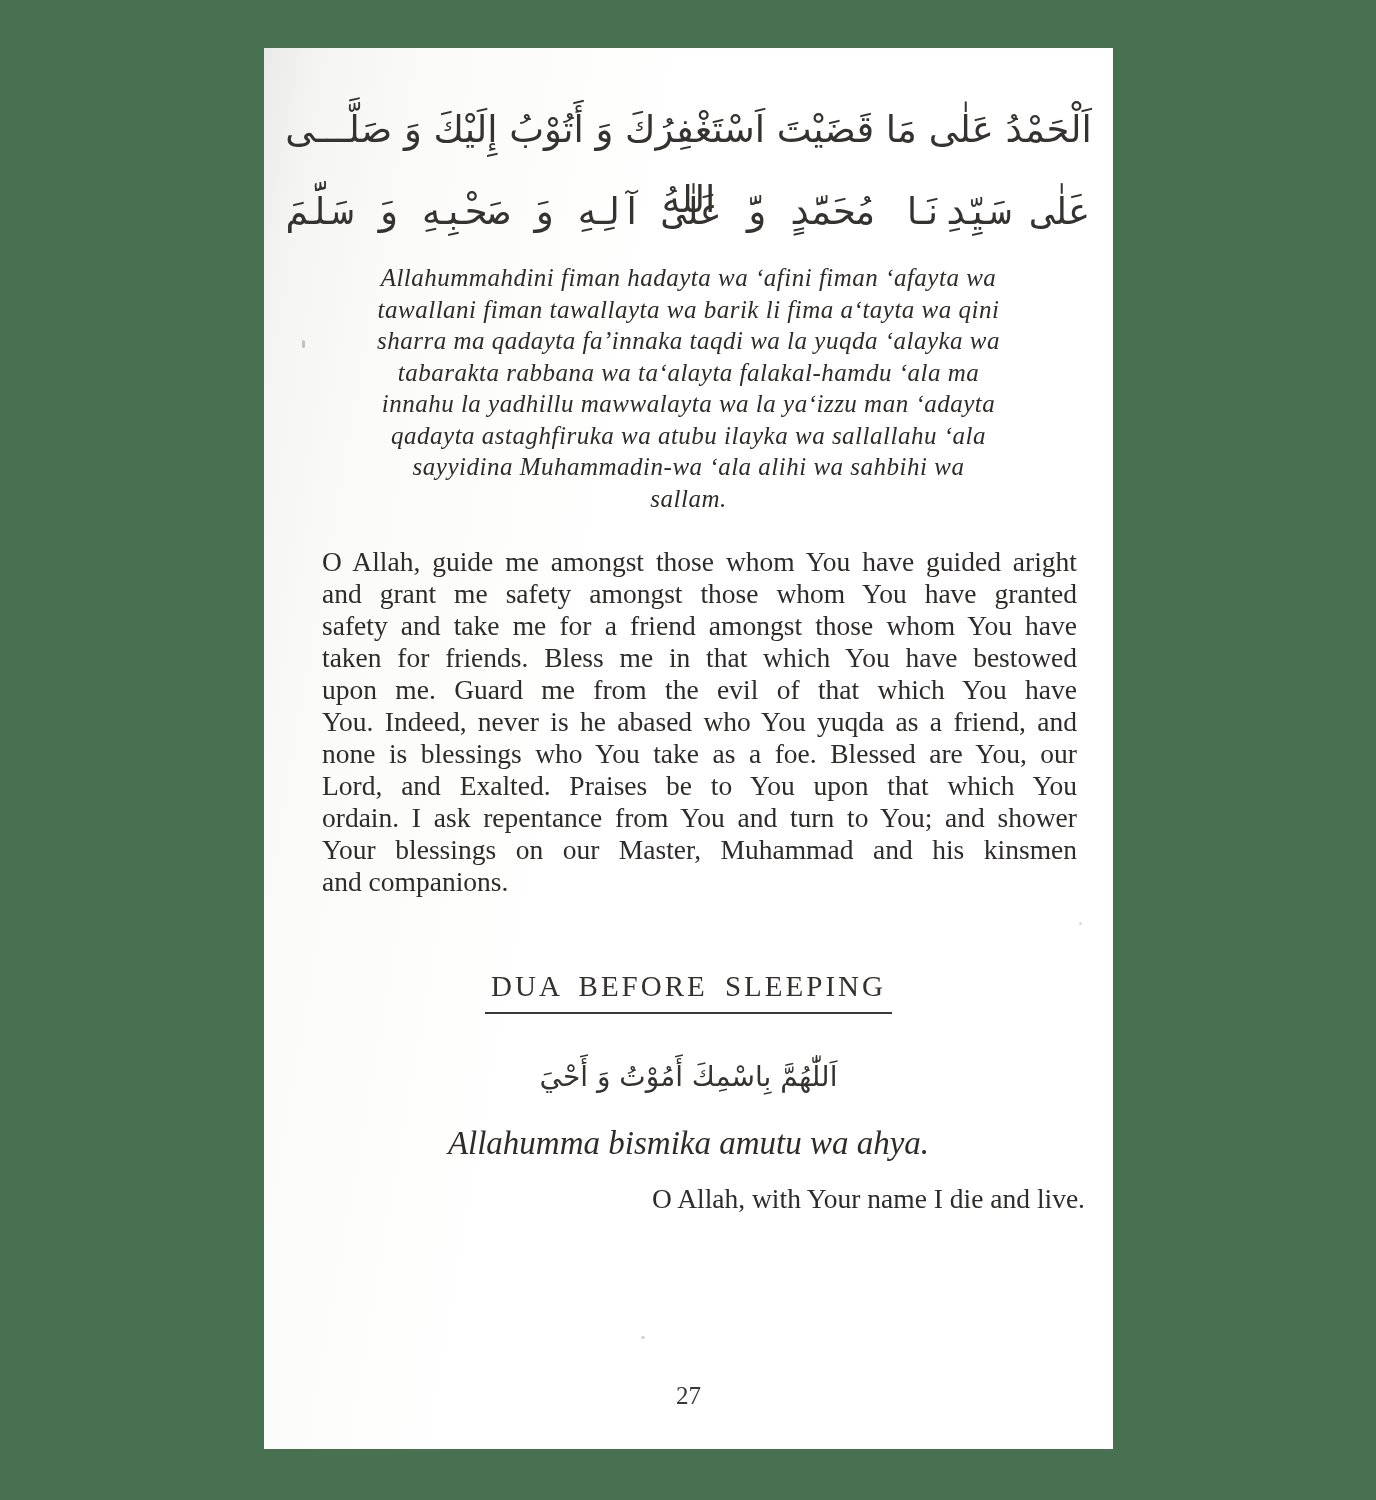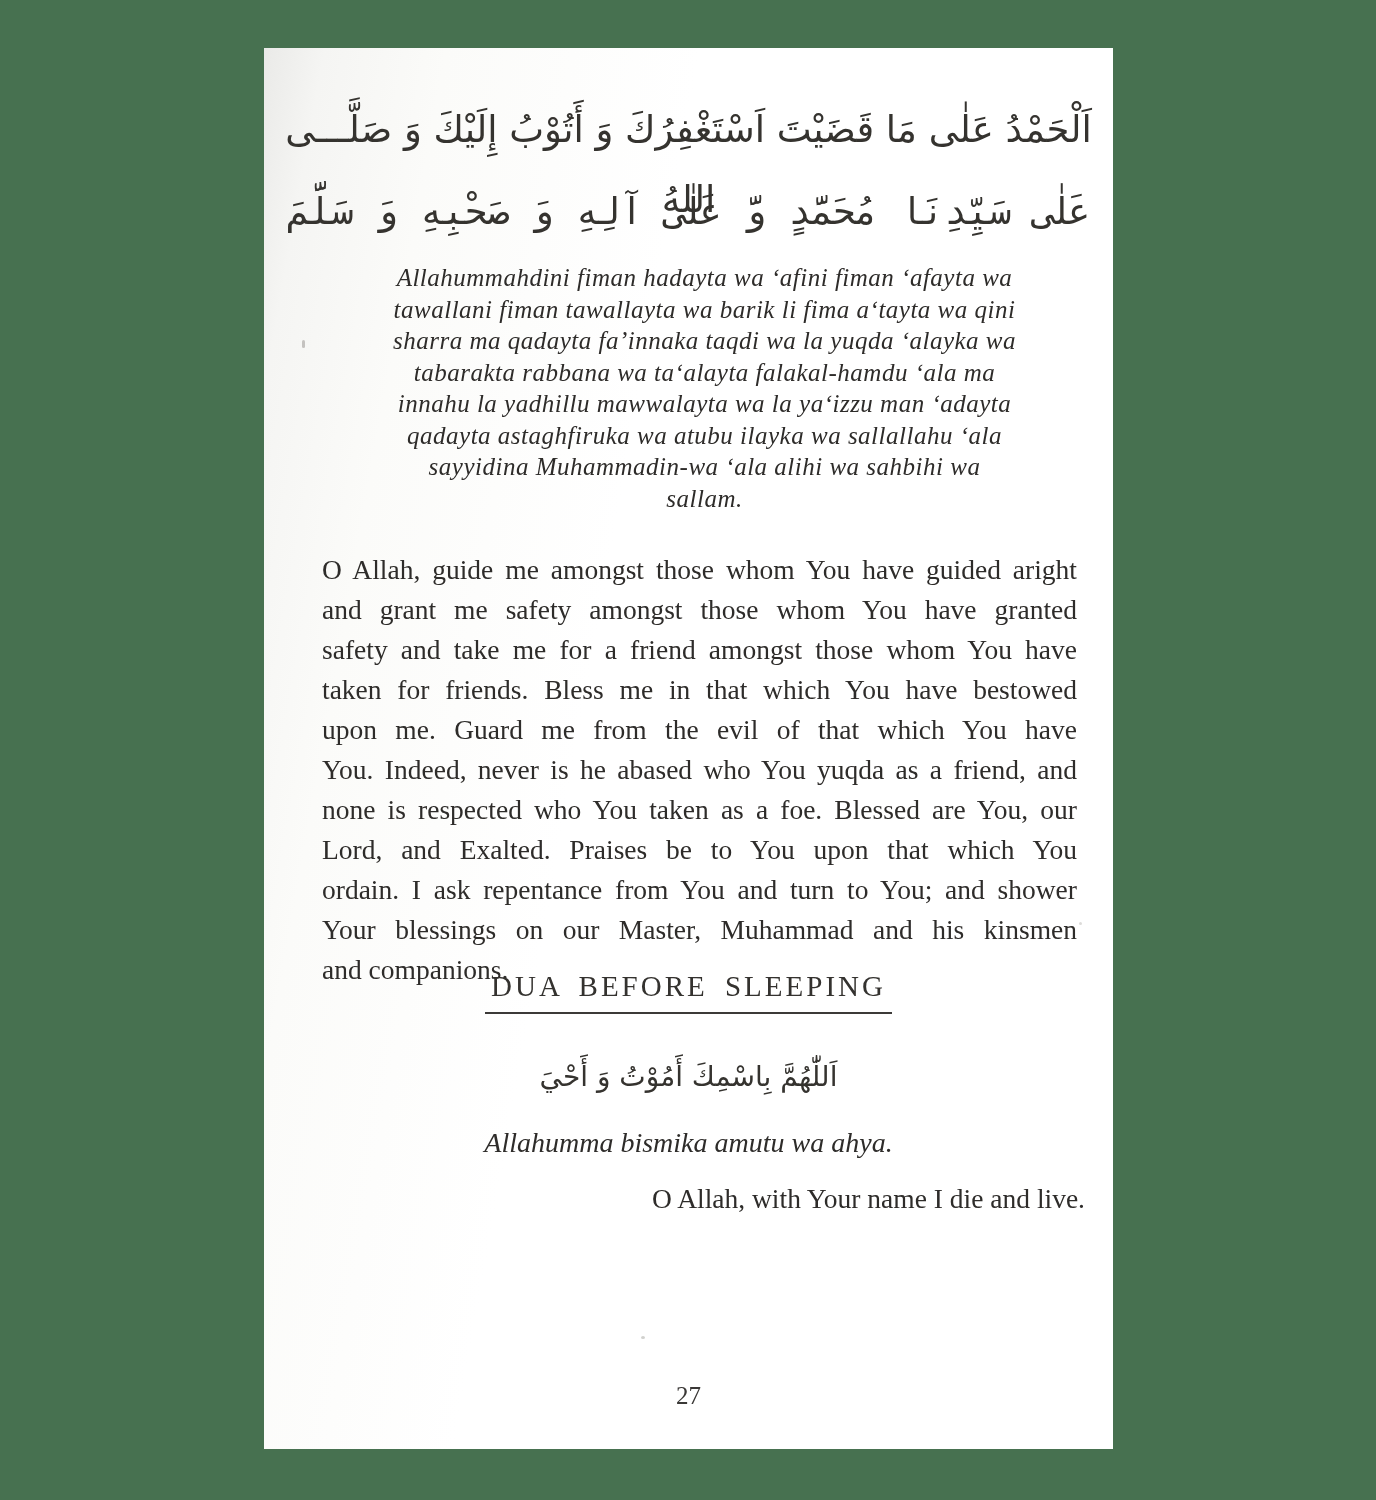--- a/index.html
+++ b/index.html
@@ -16,34 +16,34 @@
   }
   .abs { position:absolute; left:0; width:100%; }
   .arabic {
     font-family:"DejaVu Sans", sans-serif;
     direction:rtl; text-align:center;
     color:#35332f;
   }
   .ar-big   { top:47px;  font-size:37px; line-height:70px; height:70px; }
   .ar-big2  { top:131px; font-size:37px; line-height:70px; height:70px;font-family:Liberation Mono, monospace; }
   .ar-sleep { top:994px; font-size:28px; line-height:70px; height:70px; }
-  .translit-block { top:214px; text-align:center;padding-left:16px; }
+  .translit-block { top:214px; text-align:center; }
   .translit-block div {
     font-style:italic; font-size:25px; line-height:31.5px; letter-spacing:0.5px;
   }
   .english-block { top:498px; left:58px; width:755px; }
-  .english-block div { font-size:27.5px; line-height:32px;margin-top:8px; }
+  .english-block div { font-size:27.5px; line-height:32px; }
   .jline { text-align:justify; text-align-last:justify; text-justify:inter-word; }
   .lastline { text-align:left; }
   .heading-wrap { top:922px; text-align:center; }
   .heading {
     display:inline-block; font-size:29px; letter-spacing:3px; word-spacing:7px;
     padding:0 6px 9px 6px; border-bottom:2px solid #3c3a38; color:#34322f;
   }
-  .translit-single { top:1079px; text-align:center; font-style:italic; font-size:28px; line-height:32px; }
+  .translit-single { top:1079px; text-align:center; font-style:italic; font-size:33px; line-height:32px; }
   .english-single  { top:1135px; left:66px; width:755px; text-align:right; font-size:27.5px; line-height:32px; }
   .page-num { top:1334px; text-align:center; font-size:25px; line-height:28px; color:#3a3836; }
   .speck { position:absolute; background:#9a9893; border-radius:50%; }
   .speck1 { left:38px;  top:292px;  width:3px; height:8px; opacity:.55; border-radius:2px; }
   .speck2 { left:377px; top:1288px; width:4px; height:3px; opacity:.45; }
   .speck3 { left:815px; top:874px;  width:3px; height:3px; opacity:.35; }
 </style>
 </head>
 <body>
 
@@ -64,21 +64,21 @@
     <div>sallam.</div>
   </div>
 
   <div class="abs english-block">
     <div class="jline">O Allah, guide me amongst those whom You have guided aright</div>
     <div class="jline">and grant me safety amongst those whom You have granted</div>
     <div class="jline">safety and take me for a friend amongst those whom You have</div>
     <div class="jline">taken for friends. Bless me in that which You have bestowed</div>
     <div class="jline">upon me. Guard me from the evil of that which You have</div>
     <div class="jline">You. Indeed, never is he abased who You yuqda as a friend, and</div>
-    <div class="jline">none is respected who You taken as a foe. Blessed are You, our</div>
+    <div class="jline">none is blessings who You take as a foe. Blessed are You, our</div>
     <div class="jline">Lord, and Exalted. Praises be to You upon that which You</div>
     <div class="jline">ordain. I ask repentance from You and turn to You; and shower</div>
     <div class="jline">Your blessings on our Master, Muhammad and his kinsmen</div>
     <div class="lastline">and companions.</div>
   </div>
 
   <div class="abs heading-wrap">
     <span class="heading">DUA BEFORE SLEEPING</span>
   </div>
 

